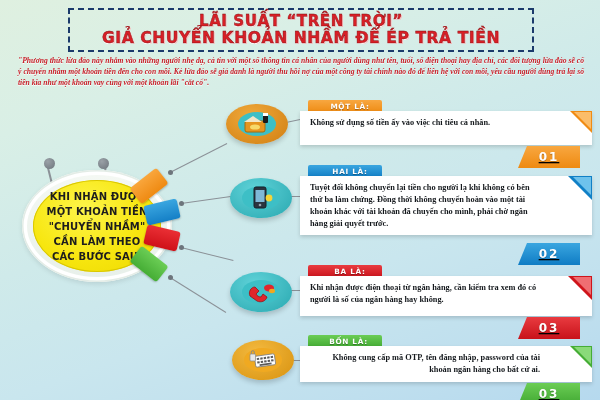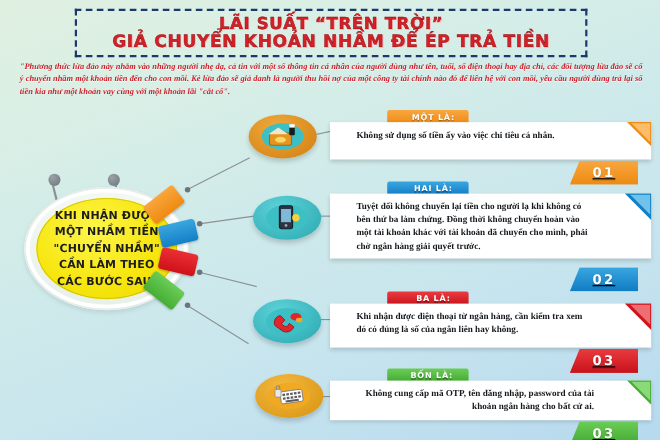--- a/index.html
+++ b/index.html
@@ -88,32 +88,31 @@
   .icon-disc svg{display:block;}
 
   
   .card{position:absolute;}
   .card-tab{
     position:absolute;top:0;left:8px;height:13px;min-width:74px;
     border-radius:2px 2px 2px 2px;
     display:flex;align-items:center;justify-content:center;
     padding:0 12px 0 22px;
     box-sizing:border-box;
-    margin-left:44px;
   }
   .card-tab span{
     font-family:"DejaVu Sans", sans-serif;
     font-weight:bold;font-size:7.3px;letter-spacing:.7px;color:#ffffff;
     text-shadow:0 1px 1px rgba(0,0,0,.35);white-space:nowrap;
   }
   .card-body{
     position:absolute;left:0;top:11px;right:0;
     background:#ffffff;
     box-shadow:0 2px 4px rgba(0,0,0,.16);
-    padding:6px 52px 6px 24px;
+    padding:6px 52px 6px 10px;
     box-sizing:border-box;
   }
   .card-body p{
     margin:0;
     font-family:"Liberation Serif", serif;
     font-weight:bold;font-size:8.3px;line-height:1.45;color:#14181c;
   }
 
   .badge{
     position:absolute;height:22px;min-width:62px;
@@ -148,21 +147,21 @@
     <div class="pin" style="left:84px;top:0px;width:14px;height:34px;">
       <div class="stem" style="left:5px;top:8px;height:26px;transform:rotate(8deg);"></div>
       <div class="head" style="left:0px;top:0px;"></div>
     </div>
 
     <div class="hub-ring"></div>
     <div class="hub-ring2"></div>
     <div class="hub-core">
       <div class="hub-text">
         <div>KHI NHẬN ĐƯỢC</div>
-        <div>MỘT NHẦM TIỀN</div>
+        <div>MỘT KHOẢN TIỀN</div>
         <div>"CHUYỂN NHẦM"</div>
         <div>CẦN LÀM THEO</div>
         <div>CÁC BƯỚC SAU:</div>
       </div>
     </div>
 
     <div class="arc" style="left:118px;top:18px;transform:rotate(-38deg);">
       <i style="background:linear-gradient(180deg,#f9a63c,#ef8a12);"></i>
     </div>
     <div class="arc" style="left:131px;top:44px;transform:rotate(-13deg);">
@@ -271,21 +270,21 @@
     <div class="badge" style="left:218px;top:78px;background:linear-gradient(180deg,#3aa6e0,#0f7cc4);">
       <span>02</span>
     </div>
   </div>
 
   <div class="card" style="left:300px;top:265px;width:292px;">
     <div class="card-tab" style="background:linear-gradient(180deg,#e93b40,#c8121a);">
       <span>BA LÀ:</span>
     </div>
     <div class="card-body" style="height:40px;">
-      <p>Khi nhận được điện thoại từ ngân hàng, cần kiểm tra xem đó có đúng là số của ngân liên hay không.</p>
+      <p>Khi nhận được điện thoại từ ngân hàng, cần kiểm tra xem đó có người là số của ngân hàng hay không.</p>
     </div>
     <div style="position:absolute;right:0;top:11px;width:0;height:0;border-top:24px solid #cf141b;border-left:24px solid transparent;"></div>
     <div style="position:absolute;right:1px;top:12px;width:0;height:0;border-top:18px solid #ef6e72;border-left:18px solid transparent;"></div>
     <div class="badge" style="left:218px;top:52px;background:linear-gradient(180deg,#e93b40,#c8121a);">
       <span>03</span>
     </div>
   </div>
 
   <div class="card" style="left:300px;top:335px;width:292px;">
     <div class="card-tab" style="background:linear-gradient(180deg,#6bcd55,#41a832);padding-left:19px;">

